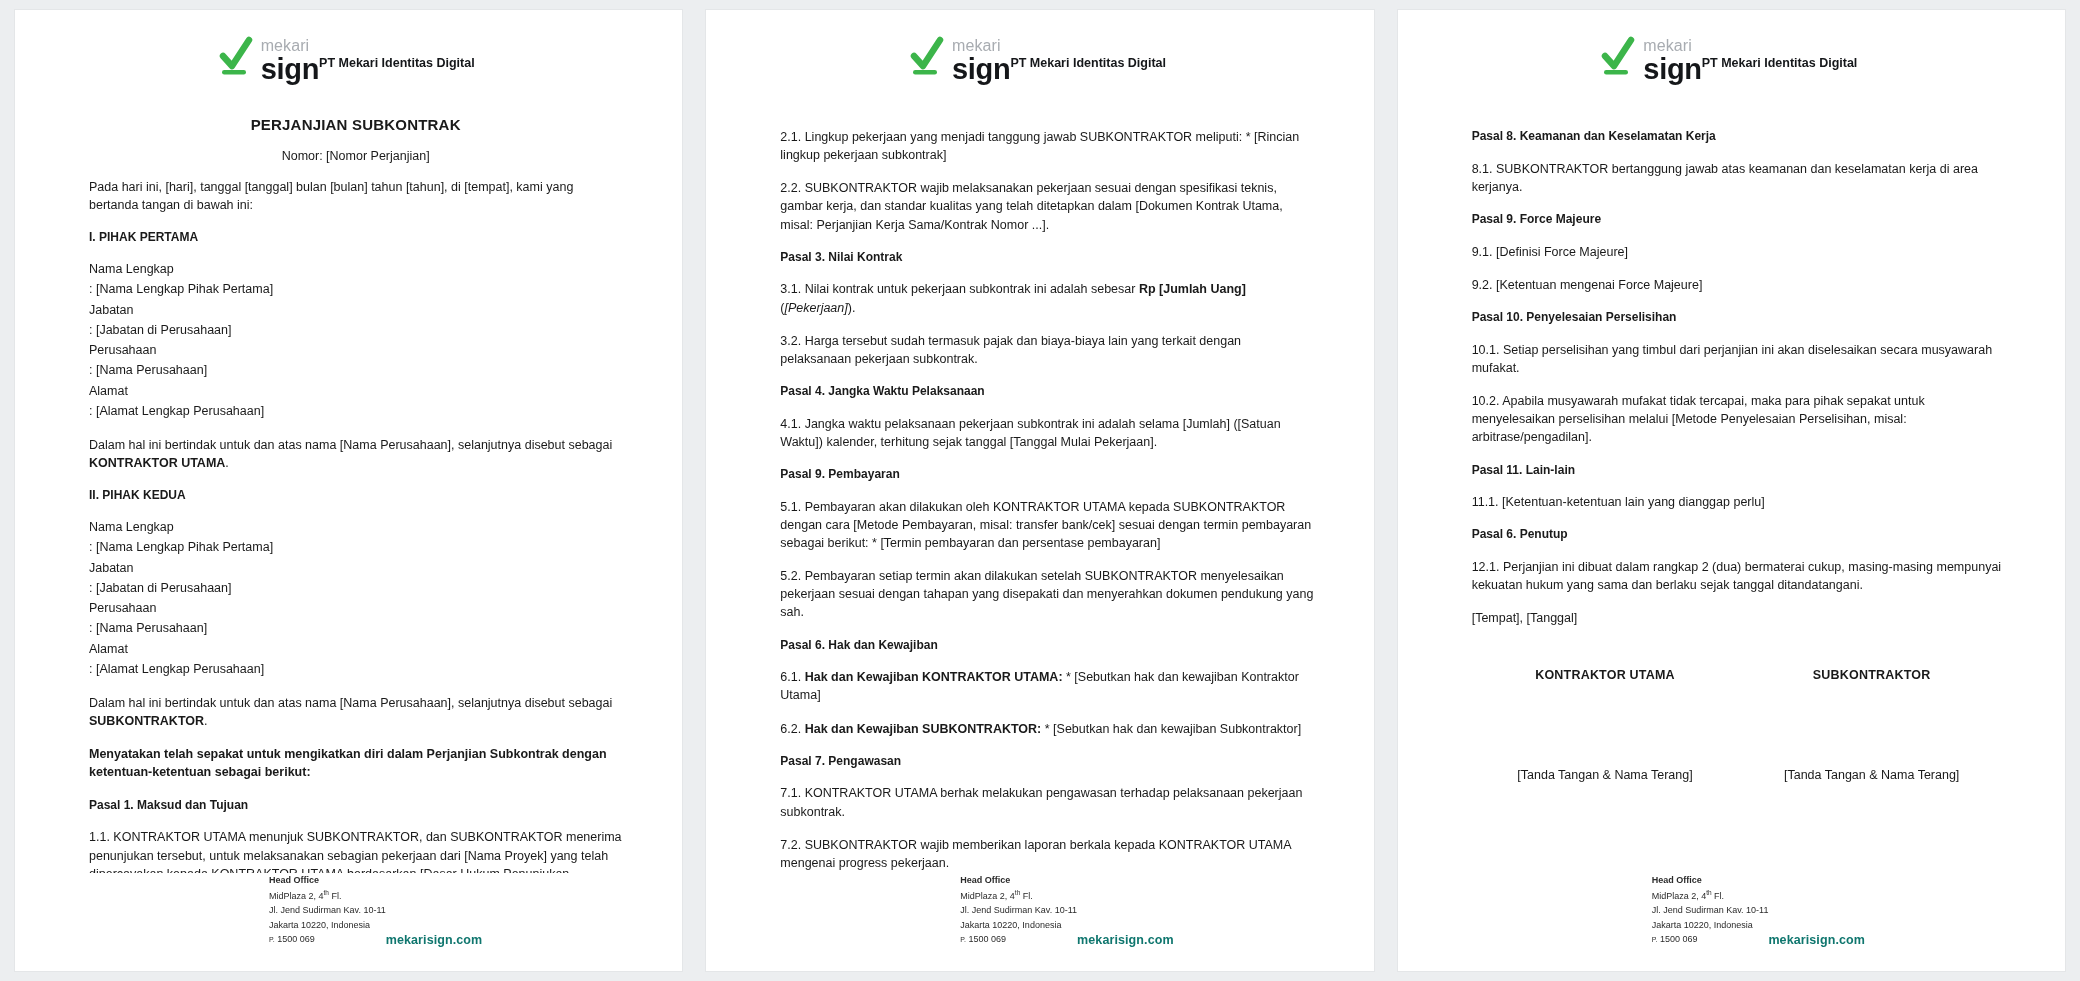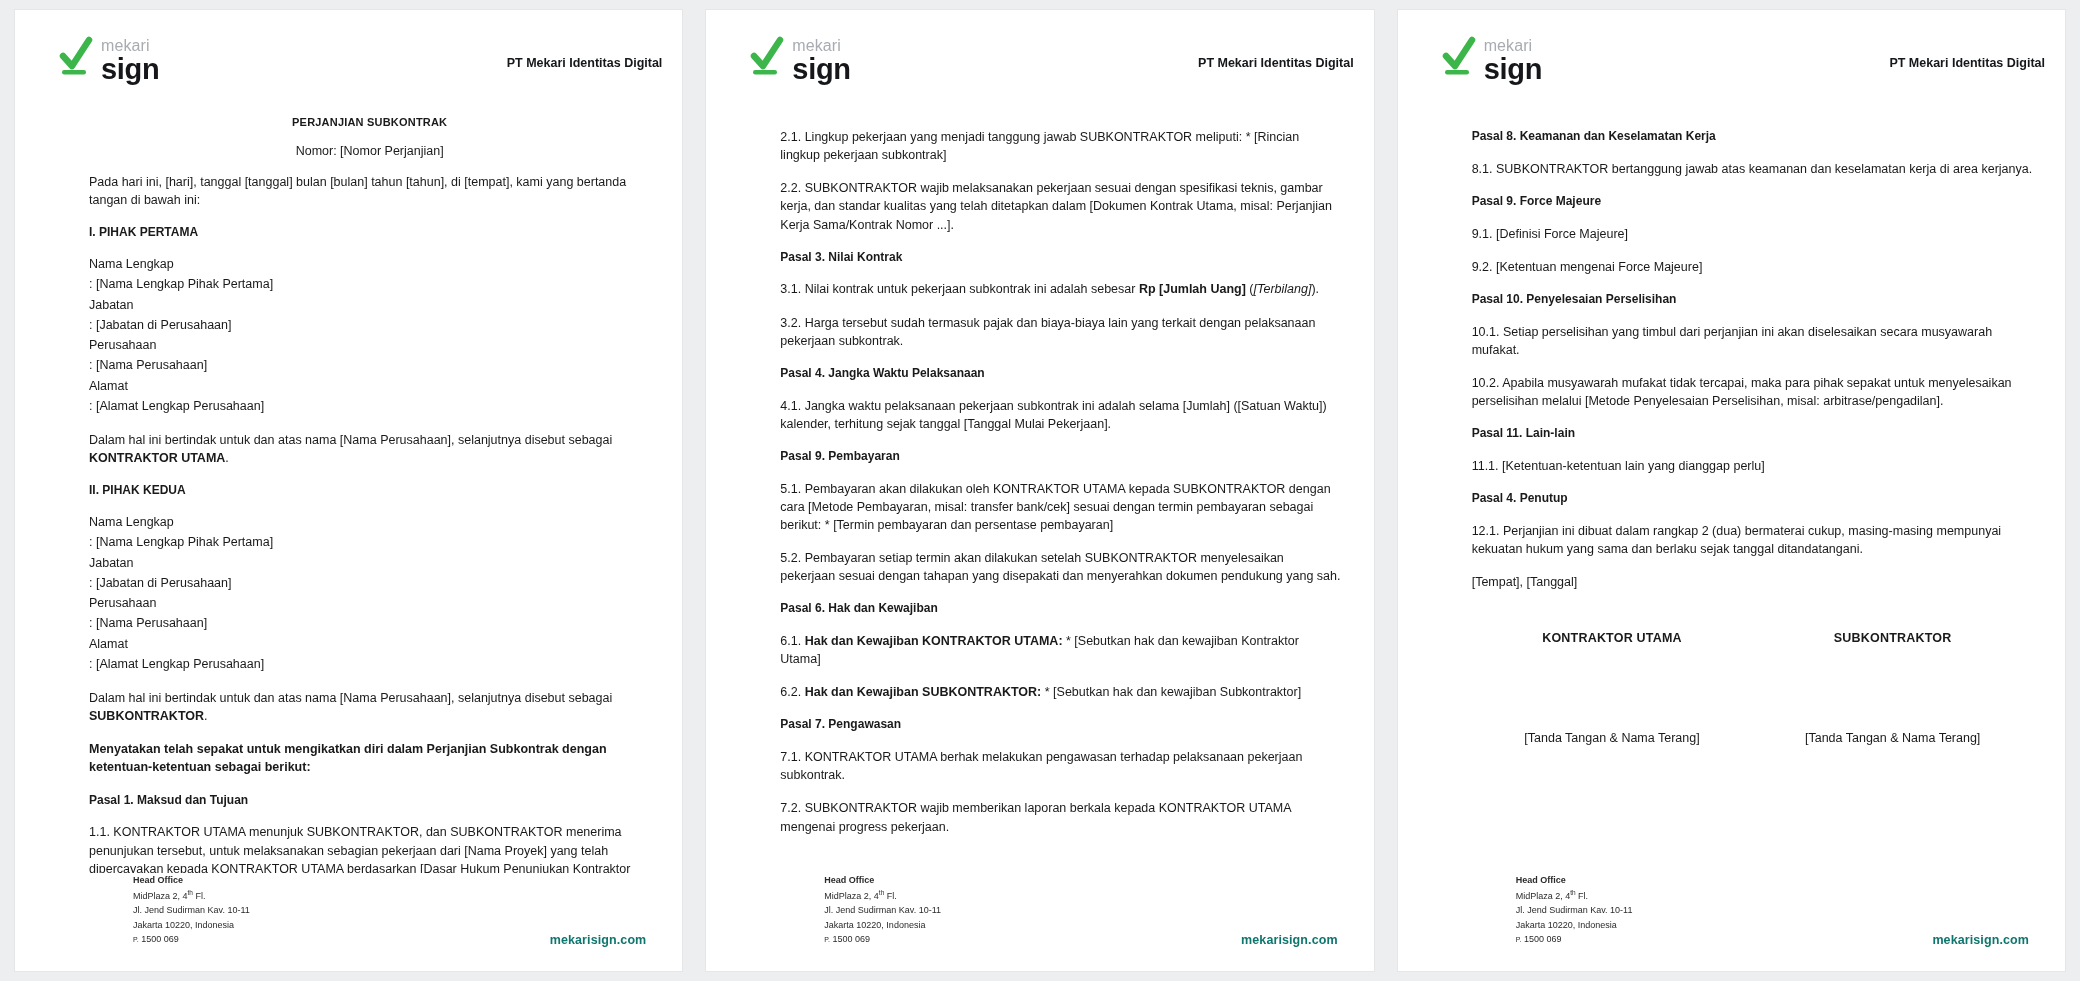--- a/index.html
+++ b/index.html
@@ -19,25 +19,26 @@
     gap: 24px;
     padding: 10px 15px;
     box-sizing: border-box;
     height: 981px;
   }
   .page {
     background: #ffffff;
     width: 668px;
     height: 961px;
     box-sizing: border-box;
-    padding: 26px 14px 0 34px;
+    padding: 26px 42px 0 34px;
     position: relative;
     display: flex;
     flex-direction: column;
     box-shadow: 0 0 0 1px rgba(0,0,0,0.03);
+    align-items: center;
   }
 
   
   .page-header {
     display: flex;
     align-items: flex-start;
     justify-content: space-between;
     height: 58px;
     flex: none;
   }
@@ -72,21 +73,21 @@
   }
 
   
   .page-body {
     flex: 1 1 auto;
     padding: 0 18px 0 40px;
     overflow: hidden;
   }
   .doc-title {
     text-align: center;
-    font-size: 11px;
+    font-size: 15px;
     font-weight: 700;
     letter-spacing: .2px;
     margin: 22px 0 0 0;
   }
   .doc-subtitle {
     text-align: center;
     font-size: 12.5px;
     margin: 16px 0 0 0;
   }
   p.para {
@@ -244,21 +245,21 @@
           <span class="logo-sign">sign</span>
         </span>
       </div>
       <div class="company-name">PT Mekari Identitas Digital</div>
     </div>
 
     <div class="page-body">
       <p class="para" style="margin-top:34px">2.1. Lingkup pekerjaan yang menjadi tanggung jawab SUBKONTRAKTOR meliputi: * [Rincian lingkup pekerjaan subkontrak]</p>
       <p class="para">2.2. SUBKONTRAKTOR wajib melaksanakan pekerjaan sesuai dengan spesifikasi teknis, gambar kerja, dan standar kualitas yang telah ditetapkan dalam [Dokumen Kontrak Utama, misal: Perjanjian Kerja Sama/Kontrak Nomor ...].</p>
       <h3 class="heading">Pasal 3. Nilai Kontrak</h3>
-      <p class="para"><span>3.1. Nilai kontrak untuk pekerjaan subkontrak ini adalah sebesar </span><span class="b">Rp [Jumlah Uang]</span><span> (</span><span class="i">[Terbilang]</span><span>).</span></p>
+      <p class="para"><span>3.1. Nilai kontrak untuk pekerjaan subkontrak ini adalah sebesar </span><span class="b">Rp [Jumlah Uang]</span><span> (</span><span class="i">[Pekerjaan]</span><span>).</span></p>
       <p class="para">3.2. Harga tersebut sudah termasuk pajak dan biaya-biaya lain yang terkait dengan pelaksanaan pekerjaan subkontrak.</p>
       <h3 class="heading">Pasal 4. Jangka Waktu Pelaksanaan</h3>
       <p class="para">4.1. Jangka waktu pelaksanaan pekerjaan subkontrak ini adalah selama [Jumlah] ([Satuan Waktu]) kalender, terhitung sejak tanggal [Tanggal Mulai Pekerjaan].</p>
       <h3 class="heading">Pasal 9. Pembayaran</h3>
       <p class="para">5.1. Pembayaran akan dilakukan oleh KONTRAKTOR UTAMA kepada SUBKONTRAKTOR dengan cara [Metode Pembayaran, misal: transfer bank/cek] sesuai dengan termin pembayaran sebagai berikut: * [Termin pembayaran dan persentase pembayaran]</p>
       <p class="para">5.2. Pembayaran setiap termin akan dilakukan setelah SUBKONTRAKTOR menyelesaikan pekerjaan sesuai dengan tahapan yang disepakati dan menyerahkan dokumen pendukung yang sah.</p>
       <h3 class="heading">Pasal 6. Hak dan Kewajiban</h3>
       <p class="para"><span>6.1. </span><span class="b">Hak dan Kewajiban KONTRAKTOR UTAMA:</span><span> * [Sebutkan hak dan kewajiban Kontraktor Utama]</span></p>
       <p class="para"><span>6.2. </span><span class="b">Hak dan Kewajiban SUBKONTRAKTOR:</span><span> * [Sebutkan hak dan kewajiban Subkontraktor]</span></p>
       <h3 class="heading">Pasal 7. Pengawasan</h3>
@@ -299,21 +300,21 @@
       <h3 class="heading" style="margin-top:34px">Pasal 8. Keamanan dan Keselamatan Kerja</h3>
       <p class="para">8.1. SUBKONTRAKTOR bertanggung jawab atas keamanan dan keselamatan kerja di area kerjanya.</p>
       <h3 class="heading">Pasal 9. Force Majeure</h3>
       <p class="para">9.1. [Definisi Force Majeure]</p>
       <p class="para">9.2. [Ketentuan mengenai Force Majeure]</p>
       <h3 class="heading">Pasal 10. Penyelesaian Perselisihan</h3>
       <p class="para">10.1. Setiap perselisihan yang timbul dari perjanjian ini akan diselesaikan secara musyawarah mufakat.</p>
       <p class="para">10.2. Apabila musyawarah mufakat tidak tercapai, maka para pihak sepakat untuk menyelesaikan perselisihan melalui [Metode Penyelesaian Perselisihan, misal: arbitrase/pengadilan].</p>
       <h3 class="heading">Pasal 11. Lain-lain</h3>
       <p class="para">11.1. [Ketentuan-ketentuan lain yang dianggap perlu]</p>
-      <h3 class="heading">Pasal 4. Penutup</h3>
+      <h3 class="heading">Pasal 6. Penutup</h3>
       <p class="para">12.1. Perjanjian ini dibuat dalam rangkap 2 (dua) bermaterai cukup, masing-masing mempunyai kekuatan hukum yang sama dan berlaku sejak tanggal ditandatangani.</p>
       <p class="para">[Tempat], [Tanggal]</p>
 
       <div class="sign-area">
         <div class="sign-col">
           <div class="sign-role">KONTRAKTOR UTAMA</div>
           <div class="sign-line"></div>
           <div class="sign-name">[Tanda Tangan &amp; Nama Terang]</div>
         </div>
         <div class="sign-col">

